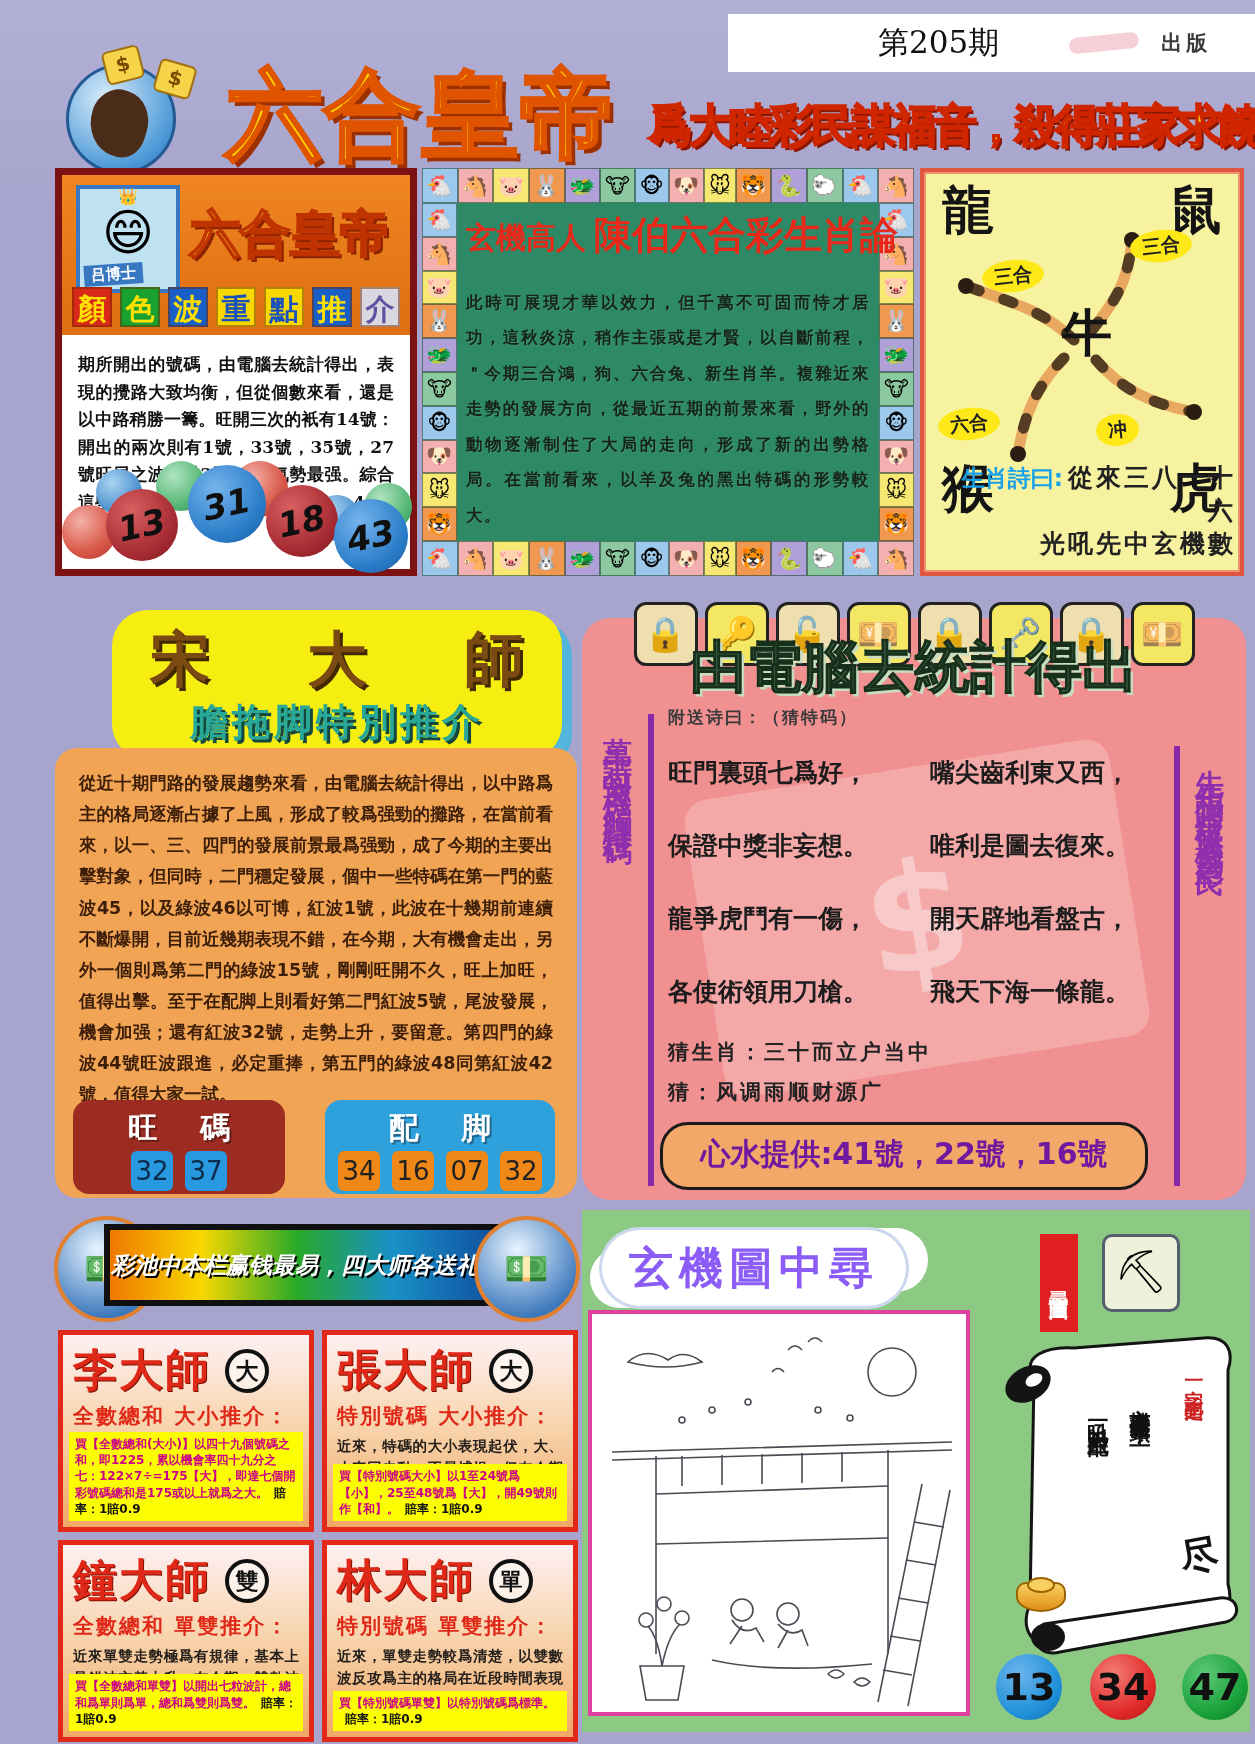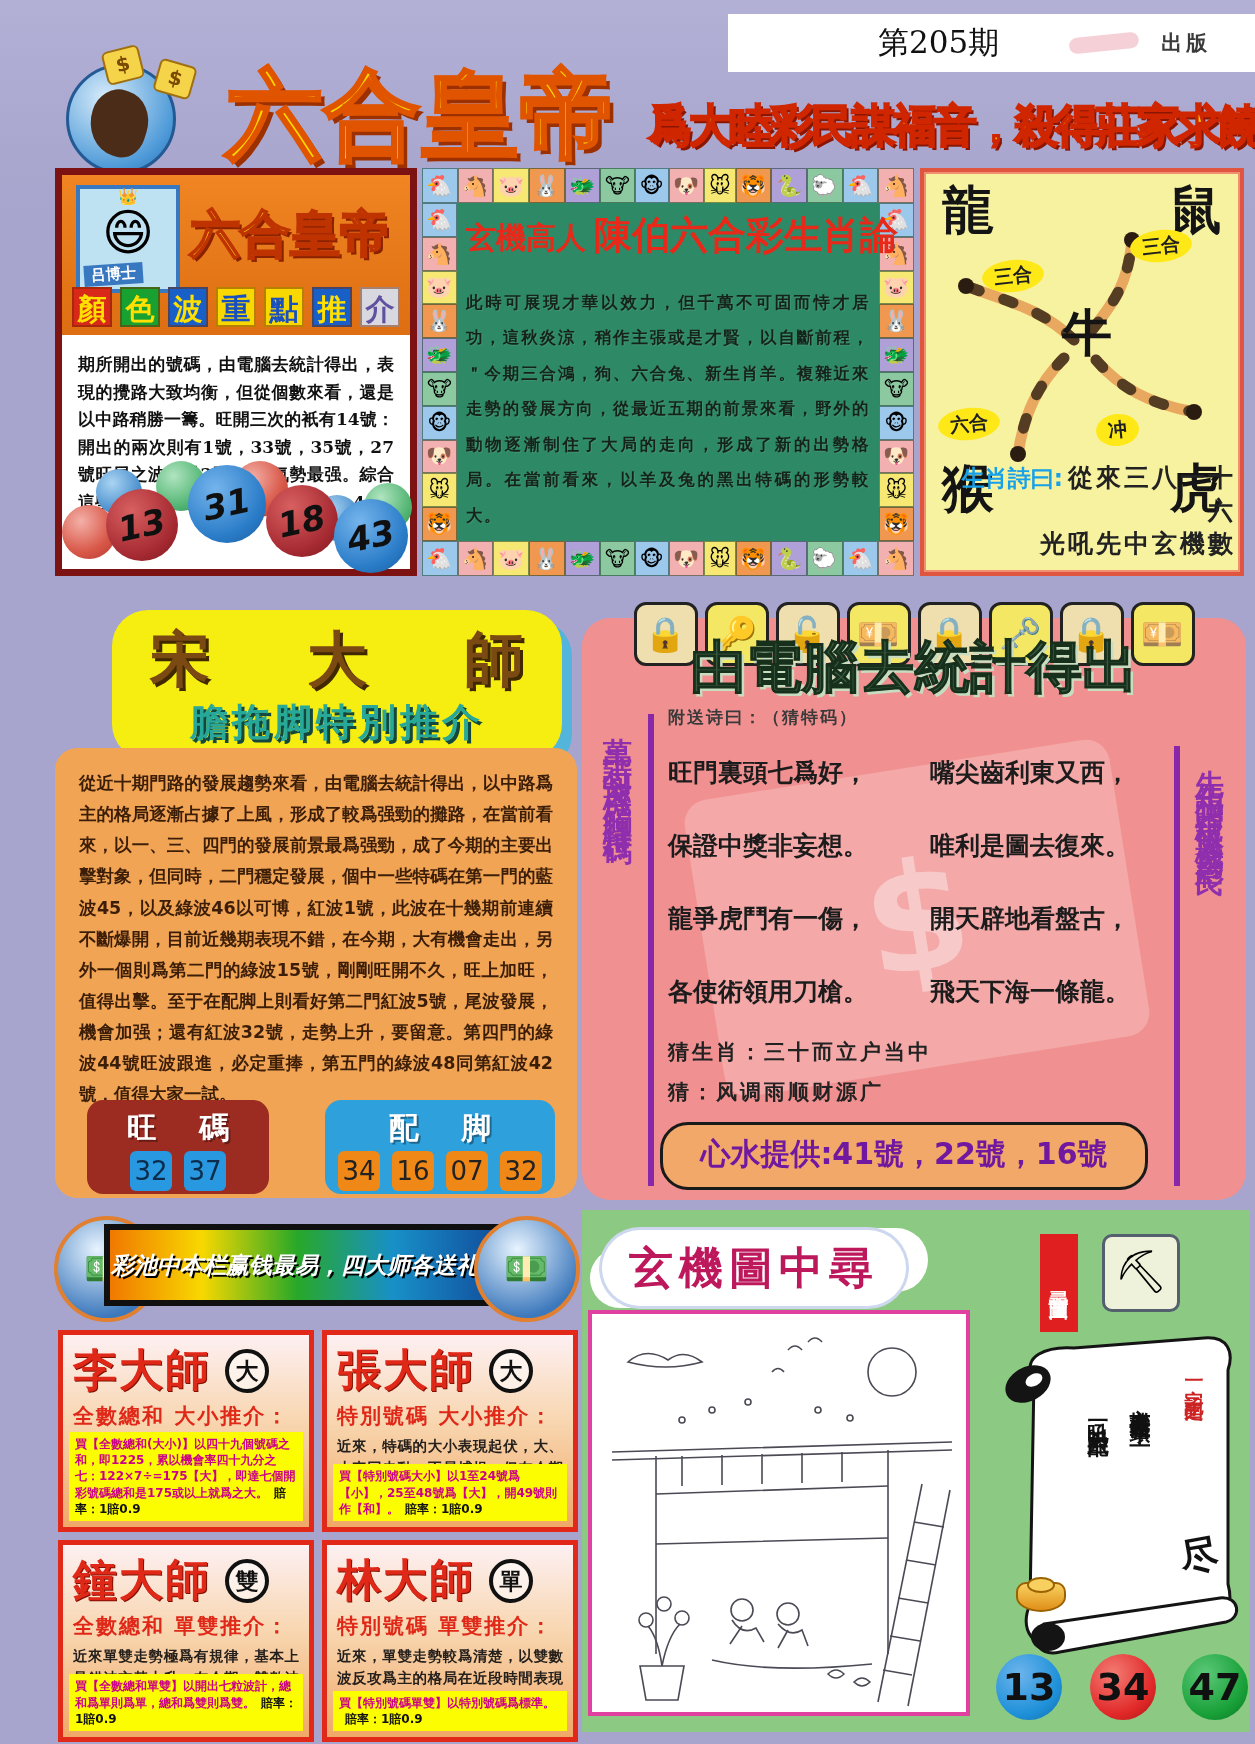--- a/index.html
+++ b/index.html
@@ -67,21 +67,21 @@
   .sx-line2{margin-left:96px;}
   
   .song-banner{left:112px;top:610px;width:450px;height:150px;background:#f6ee10;border-radius:36px;
     box-shadow:10px 10px 0 #53b4dc;text-align:center;}
   .sb-name{margin-top:10px;font-size:60px;font-weight:bold;color:#7a4a12;letter-spacing:38px;text-indent:38px;
     text-shadow:3px 3px 0 #402800;}
   .sb-sub{margin-top:-4px;font-size:38px;font-weight:bold;color:#27a898;letter-spacing:4px;text-shadow:3px 3px 0 #14473e;}
   .song-panel{left:55px;top:748px;width:522px;height:450px;background:#f2a455;border-radius:22px;}
   .sp-body{padding:20px 24px 0 24px;font-size:17.5px;font-weight:bold;line-height:1.78;color:#3c1e08;text-align:justify;}
   .hot-box,.feet-box{position:absolute;top:352px;height:94px;border-radius:16px;text-align:center;}
-  .hot-box{left:32px;width:182px;background:#9c2c22;}
+  .hot-box{left:18px;width:212px;background:#9c2c22;}
   .feet-box{left:270px;width:230px;background:#2ea0dc;}
   .box-label{margin-top:8px;font-size:30px;font-weight:bold;color:#fff;letter-spacing:16px;text-indent:16px;text-shadow:2px 2px 0 rgba(0,0,0,.35);}
   .chip-row{margin-top:2px;display:flex;justify-content:center;gap:12px;}
   .chip{width:42px;height:40px;border-radius:6px;font-size:26px;font-weight:normal;line-height:40px;}
   .chip-blue{background:#2898e0;color:#0c2c4c;}
   .chip-orange{background:#f08818;color:#222;}
   
   .zeng-panel{left:582px;top:618px;width:664px;height:582px;background:#f19090;border-radius:28px;}
   .tiles-row{position:absolute;left:50px;right:50px;top:-16px;display:flex;justify-content:center;gap:7px;}
   .tile{width:64px;height:64px;border:3px solid #222;border-radius:12px;box-sizing:border-box;font-size:34px;text-align:center;line-height:58px;}
@@ -116,21 +116,21 @@
     text-align:center;line-height:37px;background:rgba(255,255,255,.5);}
   .m-sub{font-size:21px;font-weight:bold;color:#e02818;letter-spacing:2px;margin-top:2px;}
   .m-body{font-size:14.5px;font-weight:bold;color:#26201c;line-height:1.55;margin-top:5px;text-align:justify;}
   .m-footer{position:absolute;left:6px;right:6px;bottom:6px;background:#fdfd02;padding:4px 6px;font-size:12px;font-weight:bold;color:#cc0088;line-height:1.35;}
   .m-footer .odds{color:#111;margin-left:6px;}
   
   .treasure{left:582px;top:1210px;width:668px;height:522px;background:#8cca84;}
   .t-cloud{position:absolute;left:20px;top:20px;width:304px;height:76px;background:#fff;border-radius:38px;
     box-shadow:0 0 0 3px #cdd8ee, 28px -8px 0 -6px #fff, -20px 10px 0 -8px #fff;
     display:flex;align-items:center;justify-content:center;}
-  .t-title{font-size:44px;font-weight:bold;color:#be185d;letter-spacing:6px;white-space:nowrap;font-family:Liberation Mono, monospace;}
+  .t-title{font-size:44px;font-weight:bold;color:#8b5cf6;letter-spacing:6px;white-space:nowrap;font-family:Liberation Mono, monospace;}
   .t-badge{position:absolute;left:458px;top:24px;width:38px;height:98px;background:#e02020;color:#fff;
     writing-mode:vertical-rl;font-size:20px;font-weight:bold;letter-spacing:6px;text-align:center;line-height:38px;}
   .t-dig{position:absolute;left:520px;top:24px;width:78px;height:78px;background:#eef2da;border:3px solid #55606e;border-radius:10px;
     box-sizing:border-box;text-align:center;line-height:70px;font-size:42px;}
   .t-frame{position:absolute;left:6px;top:100px;width:382px;height:406px;background:#fff;border:4px solid #e040a0;box-sizing:border-box;}
   .t-scroll{position:absolute;left:400px;top:124px;width:264px;height:348px;}
   .s-label{position:absolute;right:38px;top:36px;writing-mode:vertical-rl;font-size:19px;font-weight:bold;color:#cc2424;letter-spacing:5px;}
   .s-word{position:absolute;right:28px;top:196px;font-size:38px;font-weight:bold;color:#111;transform:rotate(-10deg);font-family:"DejaVu Serif",serif;}
   .s-col{position:absolute;writing-mode:vertical-rl;font-size:21px;font-weight:bold;color:#111;letter-spacing:3px;}
   .s-col1{right:92px;top:58px;} .s-col2{right:134px;top:72px;}

